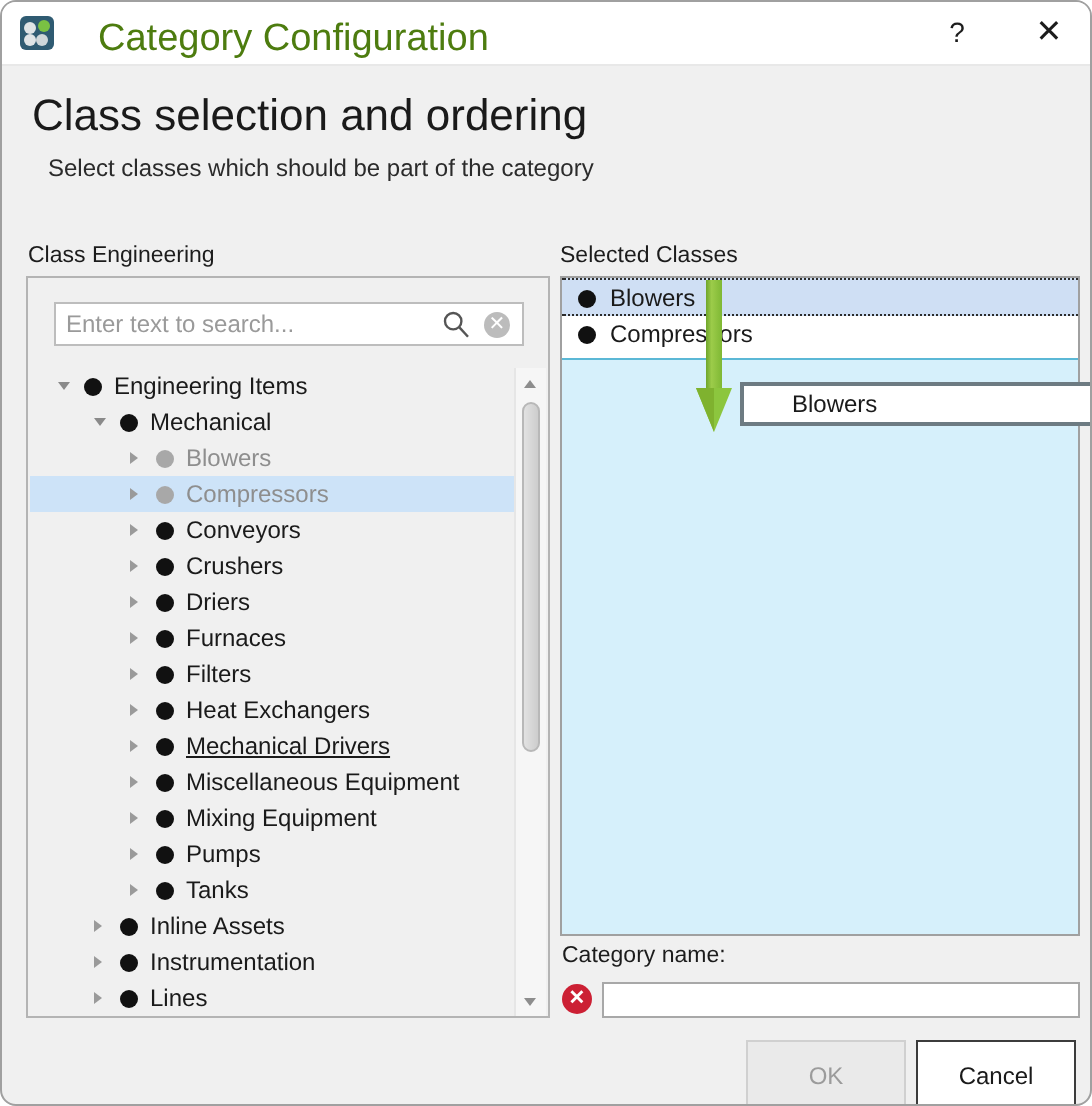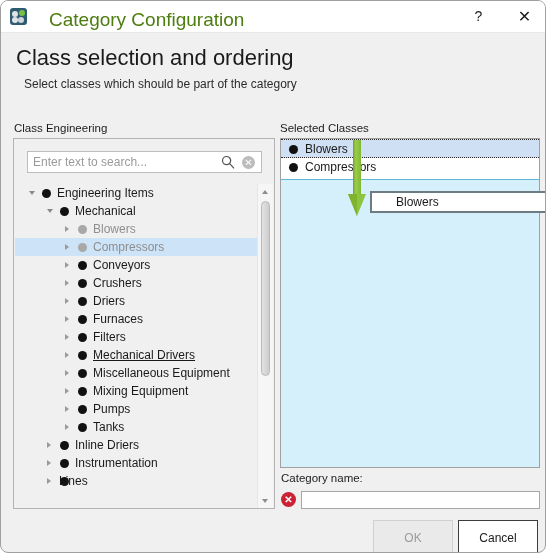--- a/index.html
+++ b/index.html
@@ -454,20 +454,25 @@
             <span class="label" style="left: 78px;">Furnaces</span>
           </div>
           <div class="tree-row">
             <span class="twisty collapsed" style="left: 50px;"></span>
             <span class="bullet" style="left: 63px;"></span>
             <span class="label" style="left: 78px;">Filters</span>
           </div>
           <div class="tree-row">
             <span class="twisty collapsed" style="left: 50px;"></span>
             <span class="bullet" style="left: 63px;"></span>
+            <span class="label" style="left: 78px;">Heat Exchangers</span>
+          </div>
+          <div class="tree-row">
+            <span class="twisty collapsed" style="left: 50px;"></span>
+            <span class="bullet" style="left: 63px;"></span>
             <span class="label" style="left: 78px; text-decoration: underline;">Mechanical Drivers</span>
           </div>
           <div class="tree-row">
             <span class="twisty collapsed" style="left: 50px;"></span>
             <span class="bullet" style="left: 63px;"></span>
             <span class="label" style="left: 78px;">Miscellaneous Equipment</span>
           </div>
           <div class="tree-row">
             <span class="twisty collapsed" style="left: 50px;"></span>
             <span class="bullet" style="left: 63px;"></span>
@@ -479,31 +484,31 @@
             <span class="label" style="left: 78px;">Pumps</span>
           </div>
           <div class="tree-row">
             <span class="twisty collapsed" style="left: 50px;"></span>
             <span class="bullet" style="left: 63px;"></span>
             <span class="label" style="left: 78px;">Tanks</span>
           </div>
           <div class="tree-row">
             <span class="twisty collapsed" style="left: 32px;"></span>
             <span class="bullet" style="left: 45px;"></span>
-            <span class="label" style="left: 60px;">Inline Driers</span>
+            <span class="label" style="left: 60px;">Inline Assets</span>
           </div>
           <div class="tree-row">
             <span class="twisty collapsed" style="left: 32px;"></span>
             <span class="bullet" style="left: 45px;"></span>
             <span class="label" style="left: 60px;">Instrumentation</span>
           </div>
           <div class="tree-row">
             <span class="twisty collapsed" style="left: 32px;"></span>
             <span class="bullet" style="left: 45px;"></span>
-            <span class="label" style="left: 44px; text-align: center;">Lines</span>
+            <span class="label" style="left: 60px; text-align: center;">Lines</span>
           </div>
         </div>
     </div>
 
     <div class="tree-scroll">
       <div class="sb-arrow up">
           <span class="glyph"></span>
         </div>
       <div class="sb-thumb"></div>
       <div class="sb-arrow down">

